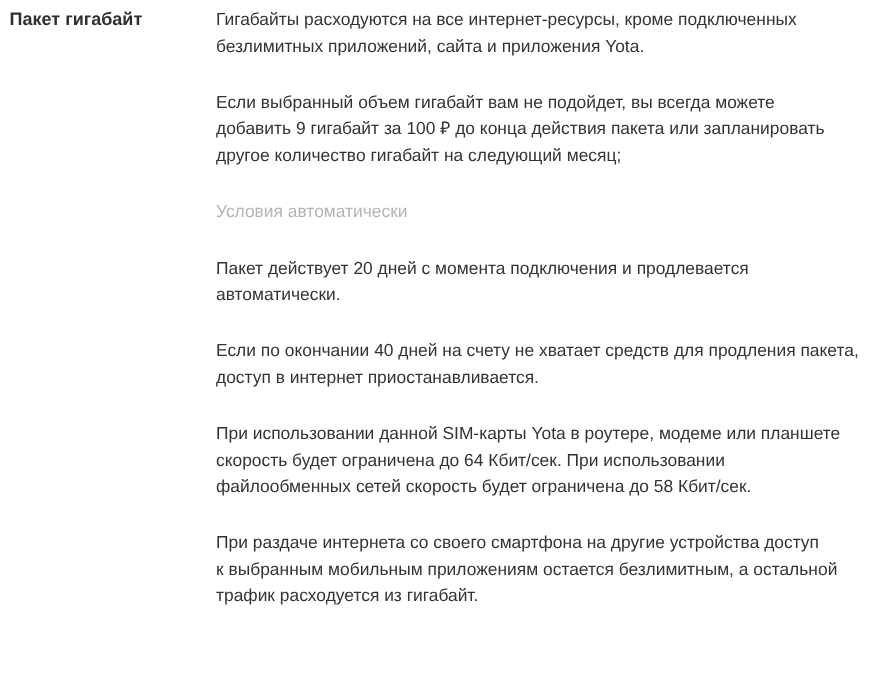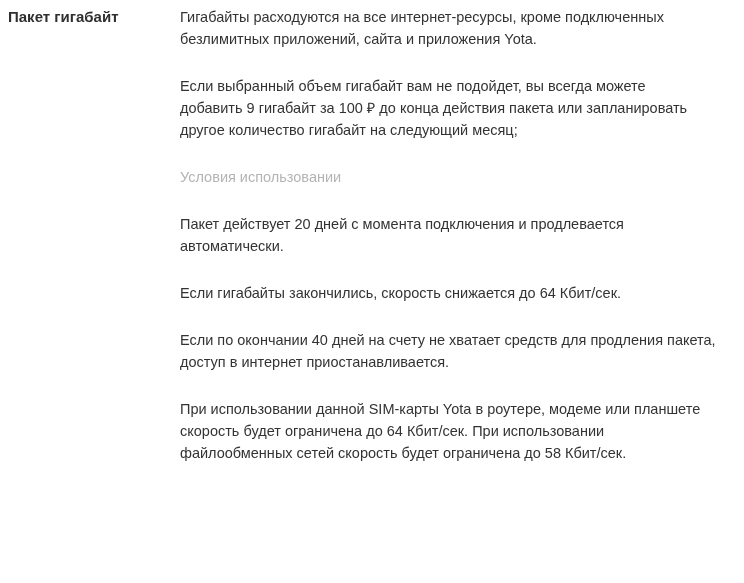--- a/index.html
+++ b/index.html
@@ -54,23 +54,25 @@
 <div class="page">
   <div class="col-label">
     <div class="term">Пакет гигабайт</div>
   </div>
   <div class="col-content">
     <p class="para">Гигабайты расходуются на все интернет-ресурсы, кроме подключенных
 безлимитных приложений, сайта и приложения Yota.</p>
     <p class="para">Если выбранный объем гигабайт вам не подойдет, вы всегда можете
 добавить 9 гигабайт за 100 ₽ до конца действия пакета или запланировать
 другое количество гигабайт на следующий месяц;</p>
-    <p class="para muted">Условия использовании</p>
+    <p class="para muted">Условия автоматически</p>
     <p class="para">Пакет действует 20 дней с момента подключения и продлевается
 автоматически.</p>
-    <p class="para">Если гигабайты закончились, скорость снижается до 64 Кбит/сек.</p>
     <p class="para">Если по окончании 40 дней на счету не хватает средств для продления пакета,
 доступ в интернет приостанавливается.</p>
     <p class="para">При использовании данной SIM-карты Yota в роутере, модеме или планшете
 скорость будет ограничена до 64 Кбит/сек. При использовании
 файлообменных сетей скорость будет ограничена до 58 Кбит/сек.</p>
+    <p class="para">При раздаче интернета со своего смартфона на другие устройства доступ
+к выбранным мобильным приложениям остается безлимитным, а остальной
+трафик расходуется из гигабайт.</p>
   </div>
 </div>
 
 </body></html>

